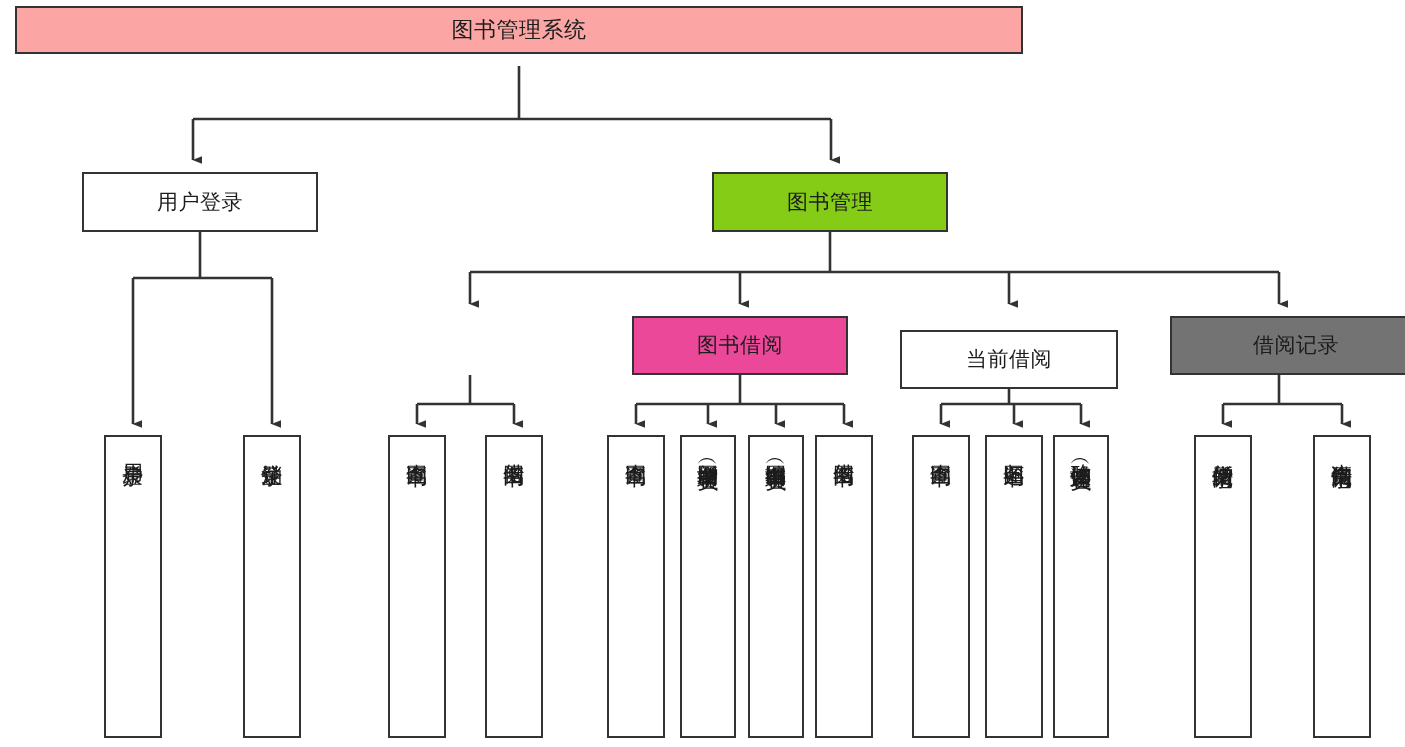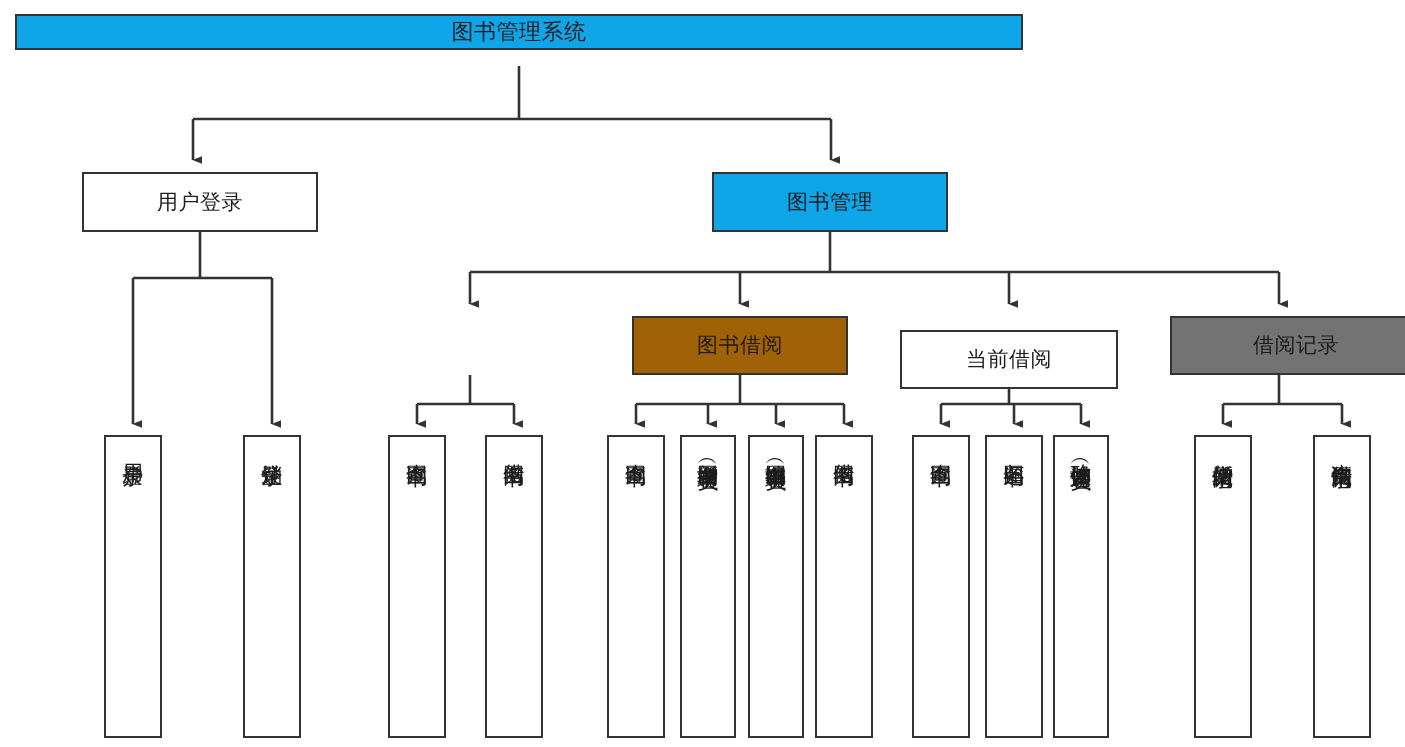--- a/index.html
+++ b/index.html
@@ -115,32 +115,32 @@
       <path d="M1014,404 L1014,424" marker-end="url(#arrow)"></path>
       <path d="M1081,404 L1081,424" marker-end="url(#arrow)"></path>
 
       <path d="M1279,375 L1279,404"></path>
       <path d="M1223,404 L1342,404"></path>
       <path d="M1223,404 L1223,424" marker-end="url(#arrow)"></path>
       <path d="M1342,404 L1342,424" marker-end="url(#arrow)"></path>
     </g>
   </svg>
 
-  <div class="node horiz" id="root-node" style="left: 15px; top: 14px; width: 1008px; height: 36px; background: #0ea5e9; border-color: rgb(51, 51, 51);">
+  <div class="node horiz" id="root-node" style="left: 15px; top: 6px; width: 1008px; height: 48px; background: #fca5a5; border-color: rgb(51, 51, 51);">
     <span class="label" style="color: rgb(28, 28, 28);">图书管理系统</span>
   </div>
 
   <div class="node horiz" style="left: 82px; top: 172px; width: 236px; height: 60px; background: rgb(255, 255, 255); border-color: rgb(51, 51, 51);">
     <span class="label" style="color: rgb(28, 28, 28);">用户登录</span>
   </div>
-  <div class="node horiz" style="left: 712px; top: 172px; width: 236px; height: 60px; background: #0ea5e9; border-color: rgb(51, 51, 51); text-align: right;">
+  <div class="node horiz" style="left: 712px; top: 172px; width: 236px; height: 60px; background: #84cc16; border-color: rgb(51, 51, 51); text-align: right;">
     <span class="label" style="color: rgb(28, 28, 28);">图书管理</span>
   </div>
 
-  <div class="node horiz" style="left: 632px; top: 316px; width: 216px; height: 59px; background: #a16207; border-color: rgb(51, 51, 51);">
+  <div class="node horiz" style="left: 632px; top: 316px; width: 216px; height: 59px; background: #ec4899; border-color: rgb(51, 51, 51);">
     <span class="label" style="color: rgb(28, 28, 28);">图书借阅</span>
   </div>
   <div class="node horiz" style="left: 900px; top: 316px; width: 218px; height: 59px; background: rgb(255, 255, 255); border-color: rgb(51, 51, 51); margin-top: 14px;">
     <span class="label" style="color: rgb(28, 28, 28);">当前借阅</span>
   </div>
   <div class="node horiz" style="left: 1170px; top: 316px; width: 252px; height: 59px; background: #737373; border-color: rgb(51, 51, 51);">
     <span class="label" style="color: rgb(28, 28, 28);">借阅记录</span>
   </div>
 
   <div class="node vert" style="left: 104px; top: 435px; width: 58px; height: 303px; background: rgb(255, 255, 255); border-color: rgb(51, 51, 51);">

